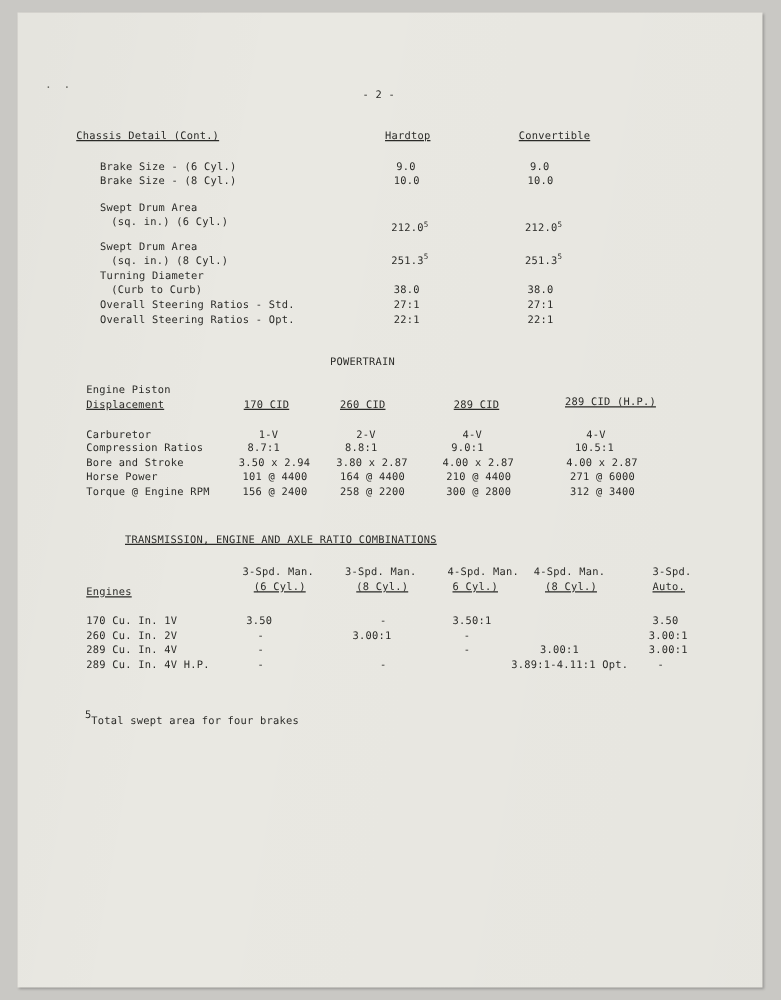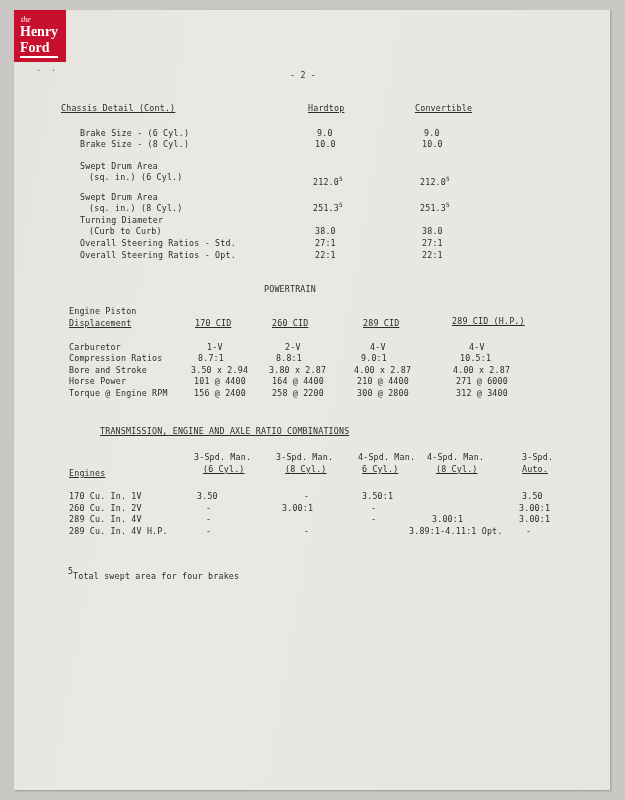--- a/index.html
+++ b/index.html
@@ -87,26 +87,20 @@
     font-size: 9px;
     color: #6e6e68;
     letter-spacing: 2px;
   }
 </style>
 </head>
 <body>
 
 <div id="page">
 
-  <div id="logo">
-    <span class="l1">the</span>
-    <span class="l2">Henry</span>
-    <span class="l3">Ford</span>
-    <span class="rule"></span>
-  </div>
 
   <div class="doc">
 
     <span class="dots">. .</span>
 
     <span class="abs" style="left:276px; top:60px;">- 2 -</span>
 
     <span class="abs u" style="left:47px; top:93px;">Chassis Detail (Cont.)</span>
     <span class="abs u" style="left:294px; top:93px;">Hardtop</span>
     <span class="abs u" style="left:401px; top:93px;">Convertible</span>

